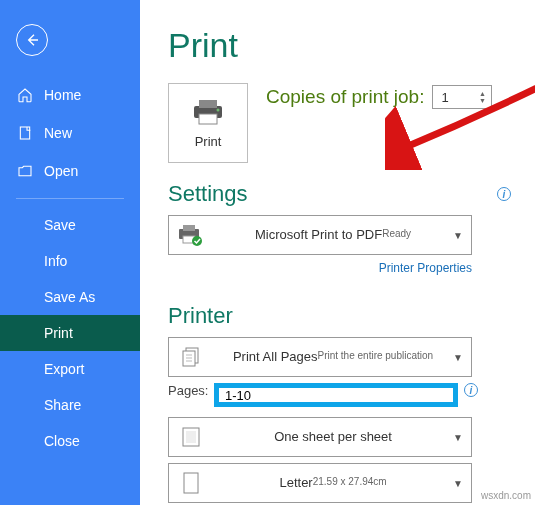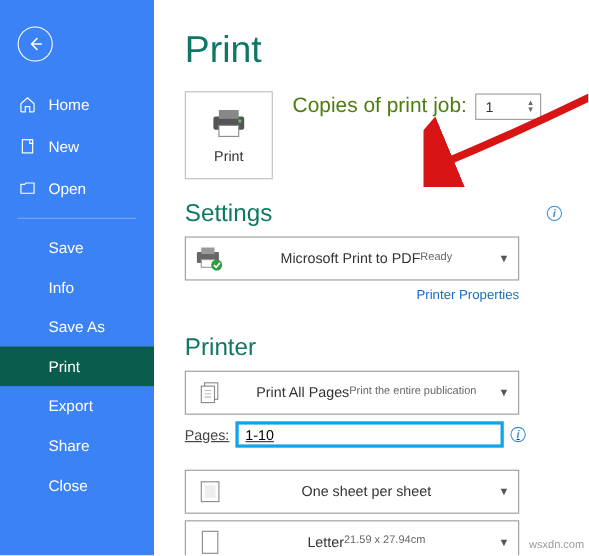--- a/index.html
+++ b/index.html
@@ -37,23 +37,23 @@
     
     .combo { border: 1px solid #999; height: 40px; display: flex; align-items: center; padding: 0 8px; cursor: pointer; background: #fff; margin-bottom: 6px; width: 304px; }
     .combo .ic { width: 28px; height: 28px; margin-right: 8px; display: flex; align-items: center; justify-content: center; }
     .combo .txt { flex: 1; display: flex; flex-direction: row; justify-content: center; line-height: 1.3; }
     .combo .t1 { font-size: 13px; color: #333; }
     .combo .t2 { font-size: 10px; color: #666; }
     .combo .arrow { font-size: 10px; color: #555; }
     
     .link { color: #1a6fb8; font-size: 12px; text-align: right; cursor: pointer; margin-bottom: 28px; width: 304px; }
     
-    .pages-row { display: flex; align-items: center; gap: 6px; margin-bottom: 20px; text-decoration: underline; }
+    .pages-row { display: flex; align-items: flex-start; gap: 6px; margin-bottom: 10px; }
     .pages-row label { font-size: 13px; color: #444; width: 40px; }
-    .pages-input { flex: 1; max-width: 244px; height: 24px; border: 3px solid #0ea5e9; padding: 0 6px; font-size: 13px; outline: none; }
+    .pages-input { flex: 1; max-width: 244px; height: 24px; border: 5px solid #0ea5e9; padding: 0 6px; font-size: 13px; outline: none; }
     
     .red-arrow { position: absolute; left: 245px; top: 60px; pointer-events: none; }
     
     .watermark { position: absolute; right: 4px; bottom: 4px; font-size: 10px; color: #999; }
   </style>
 </head>
 <body>
 
 <div class="layout">
 

